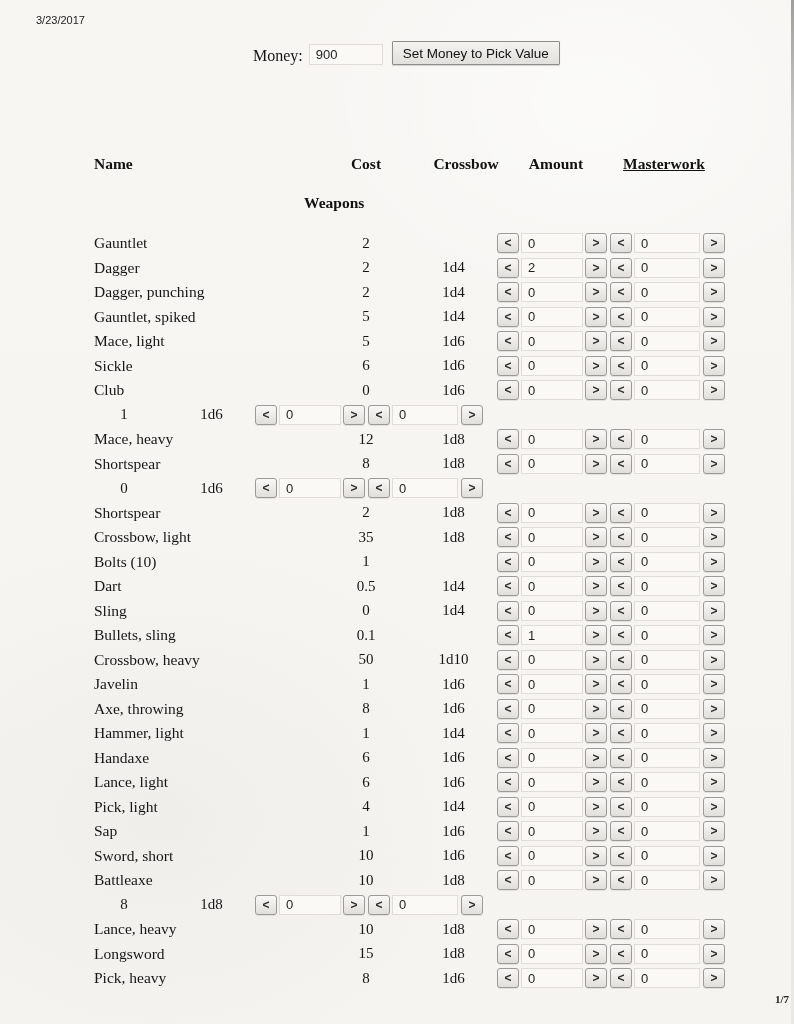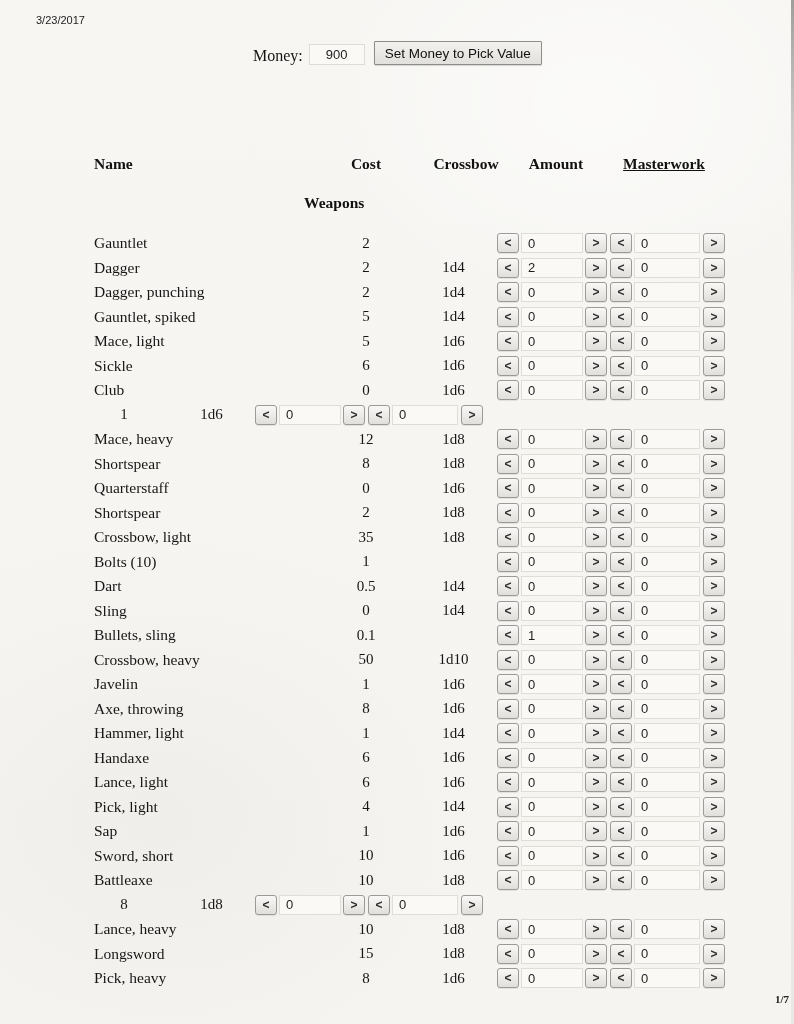--- a/index.html
+++ b/index.html
@@ -16,22 +16,22 @@
   .scan-edge {
     position:absolute; right:0; top:0; width:3px; height:100%;
     background:linear-gradient(180deg, rgba(50,50,48,.45) 0%, rgba(80,80,78,.28) 12%, rgba(120,120,118,.12) 30%, rgba(130,130,128,.10) 100%);
   }
   .date { position:absolute; left:36px; top:14px; font-family:"Liberation Sans", sans-serif; font-size:11px; color:#222; }
   .page-indicator { position:absolute; left:759px; top:993px; font-family:Liberation Serif, serif; font-size:11px; font-weight:bold; color:#222;margin-left:16px; }
 
   .money-row { position:absolute; left:253px; top:41px; display:flex; align-items:flex-end; }
   .money-label { font-size:16px; color:#141414; }
   .money-input {
-    margin-left:6px; width:56px; height:21px; border:1px solid #dfdcd5; background:#faf9f6;
-    font-family:"Liberation Sans", sans-serif; font-size:13px; color:#1e1e1e; padding-left:16px; outline:none;
+    margin-left:6px; width:74px; height:21px; border:1px solid #dfdcd5; background:#faf9f6;
+    font-family:"Liberation Sans", sans-serif; font-size:13px; color:#1e1e1e; padding-left:6px; outline:none;
   }
   .money-button {
     margin-left:9px; height:24px; padding:0 10px; cursor:pointer;
     font-family:"Liberation Sans", sans-serif; font-size:13.5px; color:#111;
     background:linear-gradient(#f3f2ef,#e2e0dc); border:1px solid #8d8d89; border-radius:1px;
     box-shadow:0 1px 1px rgba(0,0,0,.15);
   }
 
   .thead { position:absolute; top:155px; left:0; width:794px; font-weight:bold; font-size:15.5px; color:#111; }
   .th { position:absolute; top:0; }
@@ -242,21 +242,20 @@
       <button class="sbtn">&gt;</button>
     </span>
     <span class="grp grp-mw">
       <button class="sbtn">&lt;</button>
       <input class="sval sval-mw" type="text" value="0" style="">
       <button class="sbtn">&gt;</button>
     </span>
   </div>
 
   <div class="row">
-    <span class="c-name">Quarterstaff</span>
     <span class="c-cost">0</span>
     <span class="c-attr">1d6</span>
     <span class="grp grp-amount">
       <button class="sbtn">&lt;</button>
       <input class="sval sval-amount" type="text" value="0" style="">
       <button class="sbtn">&gt;</button>
     </span>
     <span class="grp grp-mw">
       <button class="sbtn">&lt;</button>
       <input class="sval sval-mw" type="text" value="0" style="">

